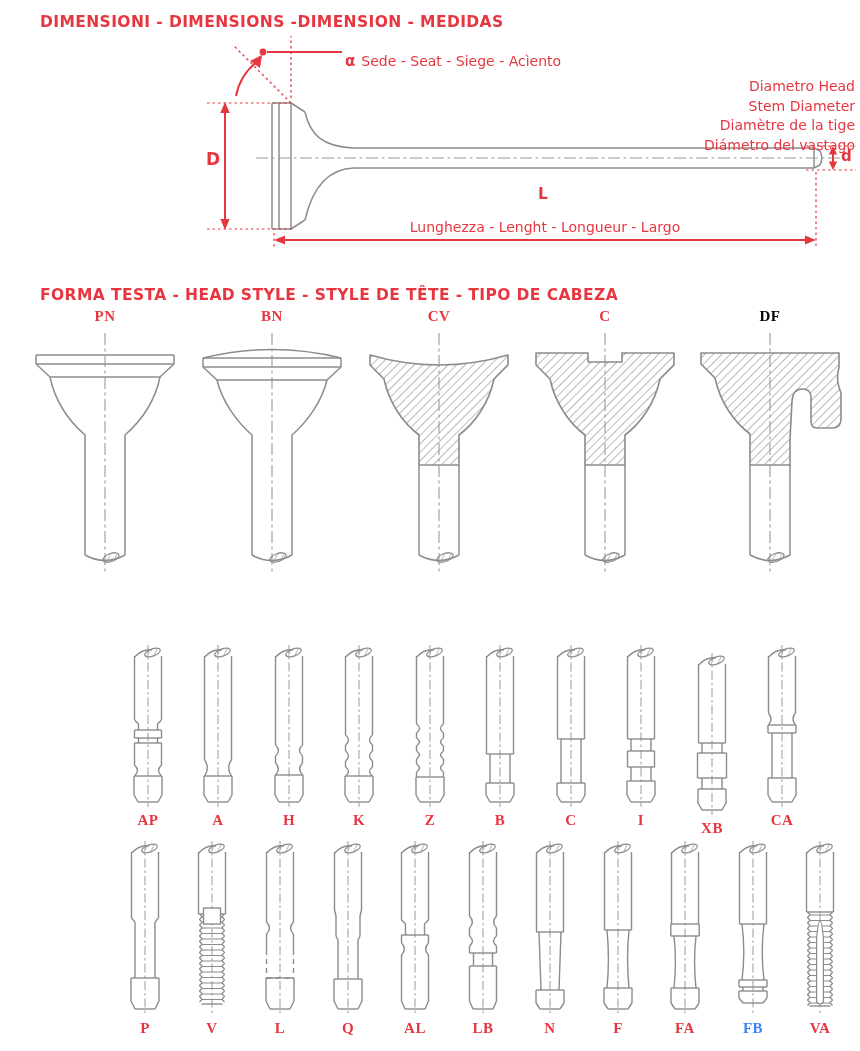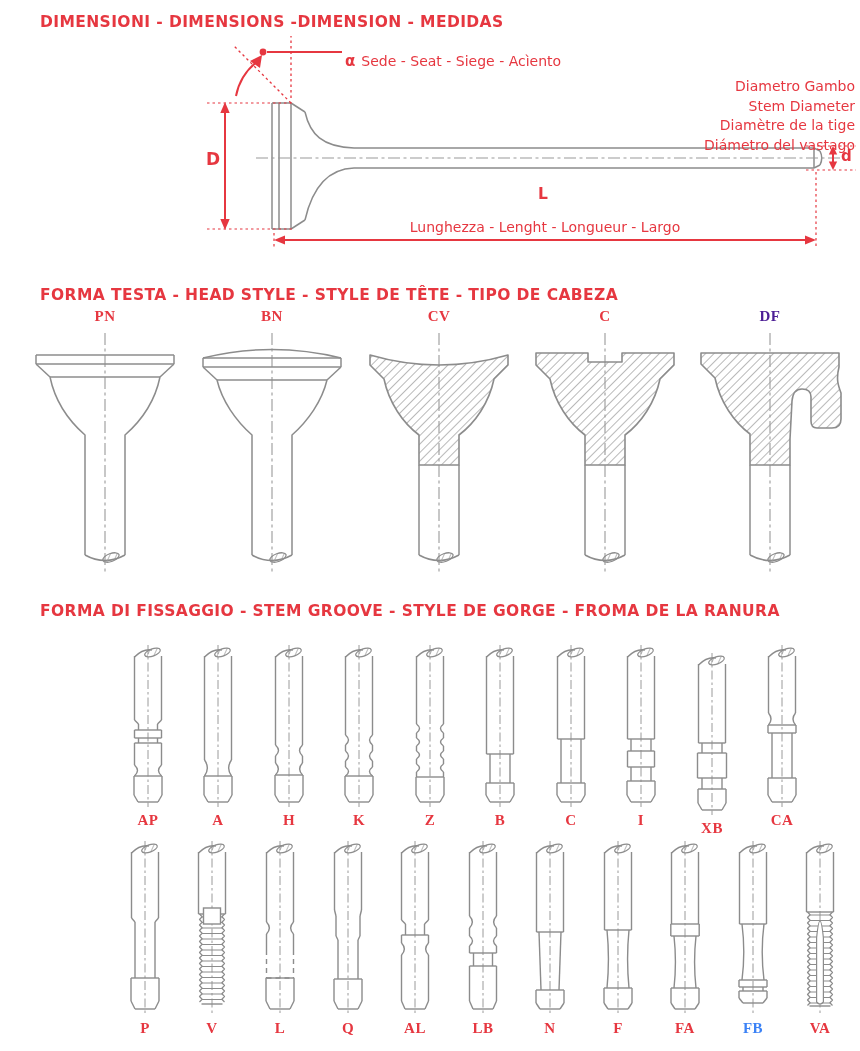--- a/index.html
+++ b/index.html
@@ -73,21 +73,21 @@
     </svg>
 
   <div class="alpha-row" style="left: 345px; top: 42px; color: rgb(230, 55, 64);">
     <span class="sym">α</span>
     <span class="txt">Sede - Seat - Siege - Acìento</span>
   </div>
 
   <span class="dimsym" style="left: 206px; top: 149px; color: rgb(230, 55, 64);">D</span>
 
   <div class="ann rt" style="right: 5px; top: 77px; color: rgb(230, 55, 64);">
-    <div>Diametro Gambo</div>
+    <div>Diametro Head</div>
     <div>Stem Diameter</div>
     <div>Diamètre de la tige</div>
     <div>Diámetro del vastago</div>
   </div>
   <span class="dimsym" style="left: 841px; top: 147px; font-size: 15px; color: rgb(230, 55, 64);">d</span>
 
   <span class="dimsym" style="left: 538px; top: 185px; font-size: 15.5px; color: rgb(230, 55, 64);">L</span>
   <div class="ann" style="left: 280px; top: 218px; width: 530px; text-align: center; color: rgb(230, 55, 64);">Lunghezza - Lenght - Longueur - Largo</div>
 
   <div class="sec-title" style="left: 40px; top: 286px; color: rgb(230, 55, 64);">FORMA TESTA - HEAD STYLE - STYLE DE TÊTE - TIPO DE CABEZA</div>
@@ -143,33 +143,32 @@
         <svg width="166" height="248">
           <path d="M83,4 V244" stroke="#9a9a9a" stroke-width="1.1" fill="none" stroke-dasharray="12 3.5 3 3.5" stroke-linejoin="round"></path>
           <path d="M14,24 L14,36 L28,50 C33,74 47,94 63,106 L63,136 L103,136 L103,106 C119,94 133,74 138,50 L152,36 L152,24 L100,24 L100,33 L66,33 L66,24 Z" stroke="#8c8c8c" stroke-width="1.6" fill="url(#hatch)" stroke-dasharray="none" stroke-linejoin="round"></path>
           <line x1="63" y1="136" x2="63" y2="226" stroke="#8c8c8c" stroke-width="1.5" stroke-dasharray="none"></line>
           <line x1="103" y1="136" x2="103" y2="226" stroke="#8c8c8c" stroke-width="1.5" stroke-dasharray="none"></line>
           <path d="M63,226 Q83,237 103,226" stroke="#8c8c8c" stroke-width="1.5" fill="none" stroke-dasharray="none" stroke-linejoin="round"></path>
           <ellipse cx="89" cy="228.5" rx="8.5" ry="4" transform="rotate(-20 89 228.5)" fill="url(#hatch)" stroke="#8c8c8c" stroke-width="1.3"></ellipse>
         </svg>
       </div>
       <div class="fig head-fig" style="left: 687px; top: 308px; width: 166px;">
-        <div class="fig-label" style="color: #4c1d95; text-align: center;">DF</div>
+        <div class="fig-label" style="color: #000000; text-align: center;">DF</div>
         <svg width="166" height="248">
           <path d="M83,4 V244" stroke="#9a9a9a" stroke-width="1.1" fill="none" stroke-dasharray="12 3.5 3 3.5" stroke-linejoin="round"></path>
           <path d="M14,24 L14,35 L28,49 C33,73 47,93 63,105 L63,136 L103,136 L103,110 Q104,90 105,72 Q106,60 115,60 Q124,60 124,68 L124,92 Q124,99 130,99 L145,99 Q154,99 154,90 L154,64 C151,56 149,50 152,38 L152,24 Z" stroke="#8c8c8c" stroke-width="1.6" fill="url(#hatch)" stroke-dasharray="none" stroke-linejoin="round"></path>
           <line x1="63" y1="136" x2="63" y2="226" stroke="#8c8c8c" stroke-width="1.5" stroke-dasharray="none"></line>
           <line x1="103" y1="136" x2="103" y2="226" stroke="#8c8c8c" stroke-width="1.5" stroke-dasharray="none"></line>
           <path d="M63,226 Q83,237 103,226" stroke="#8c8c8c" stroke-width="1.5" fill="none" stroke-dasharray="none" stroke-linejoin="round"></path>
           <ellipse cx="89" cy="228.5" rx="8.5" ry="4" transform="rotate(-20 89 228.5)" fill="url(#hatch)" stroke="#8c8c8c" stroke-width="1.3"></ellipse>
         </svg>
       </div>
     </div>
 
-  <div class="sec-title" style="left: 40px; top: 602px; color: rgb(230, 55, 64);">FORMA DI FISSAGGIO - STEM GROOVE - STYLE DE GORGE - FROMA DE LA RANURA</div>
   <div id="stem-row1">
       <div class="fig stem-fig" style="left: 115px; top: 642px; width: 66px;">
         <svg width="66" height="168">
           <path d="M33,3 V165" stroke="#9a9a9a" stroke-width="1" fill="none" stroke-dasharray="9 3 2.5 3" stroke-linejoin="round"></path>
           <path d="M19.5,15 Q28,6.5 37,8" stroke="#8c8c8c" stroke-width="1.4" fill="none" stroke-dasharray="none" stroke-linejoin="round"></path>
           <ellipse cx="37.5" cy="10.5" rx="8.2" ry="3.6" transform="rotate(-20 37.5 10.5)" fill="url(#hatch)" stroke="#8c8c8c" stroke-width="1.2"></ellipse>
           <line x1="19.5" y1="14" x2="19.5" y2="78" stroke="#8c8c8c" stroke-width="1.4" stroke-dasharray="none"></line>
           <line x1="46.5" y1="14" x2="46.5" y2="78" stroke="#8c8c8c" stroke-width="1.4" stroke-dasharray="none"></line>
           <line x1="19.5" y1="78" x2="23.5" y2="82" stroke="#8c8c8c" stroke-width="1.4" stroke-dasharray="none"></line>
           <line x1="46.5" y1="78" x2="42.5" y2="82" stroke="#8c8c8c" stroke-width="1.4" stroke-dasharray="none"></line>

